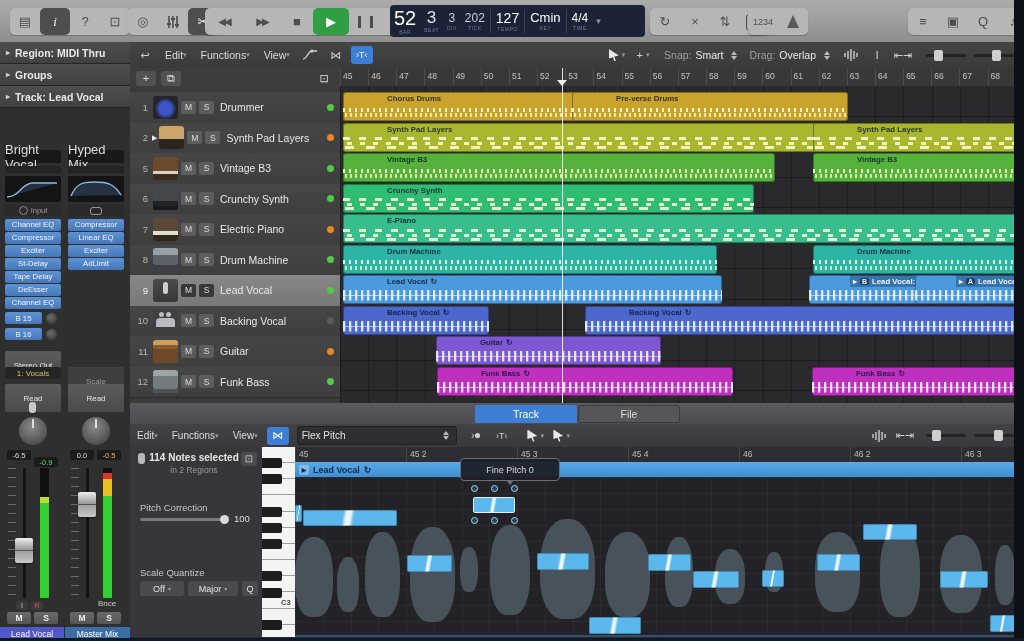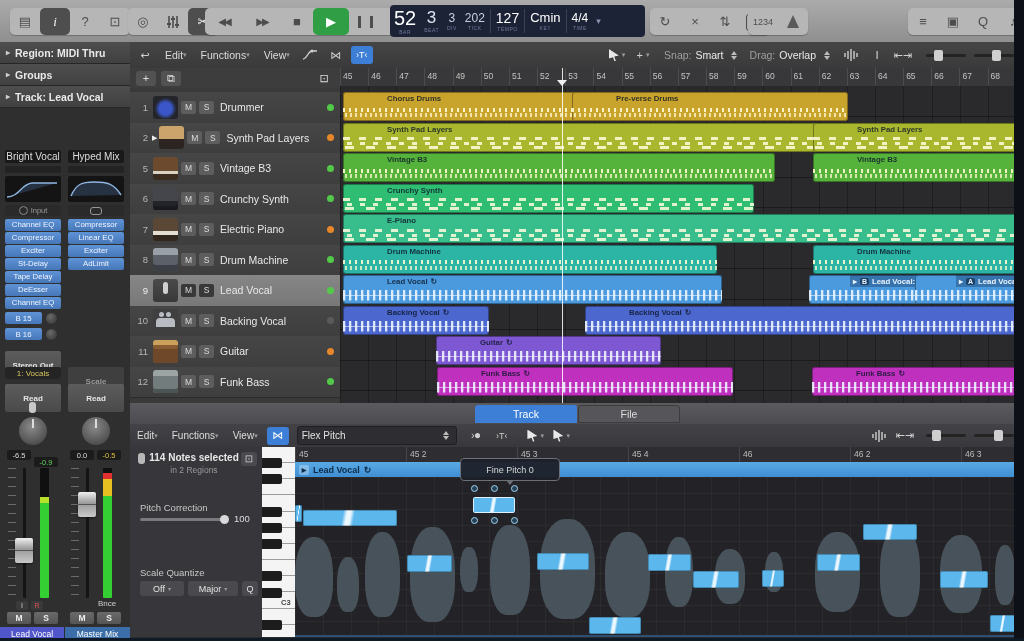--- a/index.html
+++ b/index.html
@@ -22,29 +22,29 @@
   .lcdseg{display:flex;flex-direction:column;align-items:center;justify-content:center;padding:0 4px;}
   .lcdval{line-height:1;}
   .lcdlab{font-size:5px;color:#6f7a9c;margin-top:1px;letter-spacing:.5px;}
   .lcddiv{width:1px;background:#394057;margin:4px 1px;}
   .lcdchev{color:#8a93ad;font-size:9px;align-self:center;padding:0 4px;}
 
   
   .sidebar{left:0;top:42px;width:130px;height:585px;background:#2f2f2f;border-right:1px solid #1c1c1c;}
   .sidehead{position:absolute;left:0;width:130px;height:22px;background:linear-gradient(#4e4e4e,#414141);border-bottom:1px solid #262626;color:#e9e9e9;font-size:10.5px;display:flex;align-items:center;padding-left:6px;box-sizing:border-box;font-weight:bold;}
   .sidehead .tri{color:#cfcfcf;font-size:8px;margin-right:5px;}
-  .stripname{position:absolute;height:13px;background:#191919;border-radius:2px;color:#ddd;font-size:10px;display:flex;align-items:center;justify-content:center;}
+  .stripname{position:absolute;height:13px;background:#191919;border-radius:2px;color:#ddd;font-size:13px;display:flex;align-items:center;justify-content:center;}
   .gainrow{position:absolute;height:7px;background:#232323;border-radius:2px;}
   .eqbox{position:absolute;height:26px;background:#141414;border-radius:2px;overflow:hidden;}
   .inrow{position:absolute;height:11px;background:#2a2a2a;border-radius:2px;color:#9a9a9a;font-size:7.5px;display:flex;align-items:center;justify-content:center;gap:3px;}
   .plugslot{height:11.5px;margin-bottom:1.5px;background:linear-gradient(#5e93d6,#4677b8);border-radius:2px;color:#eef4ff;font-size:7.8px;display:flex;align-items:center;justify-content:center;white-space:nowrap;overflow:hidden;}
   .sendrow{position:absolute;height:12px;}
   .sendbox{width:37px;height:12px;background:linear-gradient(#5e93d6,#4677b8);border-radius:2px;color:#eef4ff;font-size:7.8px;display:flex;align-items:center;justify-content:center;}
   .sknob{width:11px;height:11px;border-radius:50%;background:radial-gradient(circle at 40% 35%,#6a6a6a,#2e2e2e);margin-left:4px;}
-  .graybox{position:absolute;height:28px;background:linear-gradient(#5c5c5c,#4a4a4a);border-radius:2px;color:#e5e5e5;font-size:8px;display:flex;align-items:center;justify-content:center;font-weight:bold;}
+  .graybox{position:absolute;height:28px;background:linear-gradient(#5c5c5c,#4a4a4a);border-radius:2px;color:#e5e5e5;font-size:8px;display:flex;align-items:center;justify-content:center;}
   .darkbox{position:absolute;height:12px;background:#242424;border-radius:2px;color:#d6c35e;font-size:8px;display:flex;align-items:center;justify-content:center;}
   .panknob{position:absolute;width:28px;height:28px;border-radius:50%;background:radial-gradient(circle at 45% 35%,#8a8a8a,#3a3a3a);}
   .panknob:after{content:"";position:absolute;left:13px;top:2px;width:2px;height:9px;background:#ddd;}
   .valbox{position:absolute;width:24px;height:10px;background:#1b1b1b;border-radius:2px;font-size:7.5px;display:flex;align-items:center;justify-content:center;color:#ddd;}
   .valgreen{color:#5fd35f;} .valyellow{color:#d9c23f;}
   .fadertrack{position:absolute;width:3px;background:#141414;border-radius:1px;}
   .fadercap{position:absolute;width:18px;height:25px;background:linear-gradient(#efefef,#9a9a9a 45%,#c9c9c9);border-radius:2px;box-shadow:0 1px 2px rgba(0,0,0,.5);}
   .fadercap:after{content:"";position:absolute;left:0;top:12px;width:18px;height:1px;background:#555;}
   .meter{position:absolute;width:9px;background:#101010;border-radius:1px;overflow:hidden;}
   .meterfill{position:absolute;left:0;bottom:0;width:100%;}

